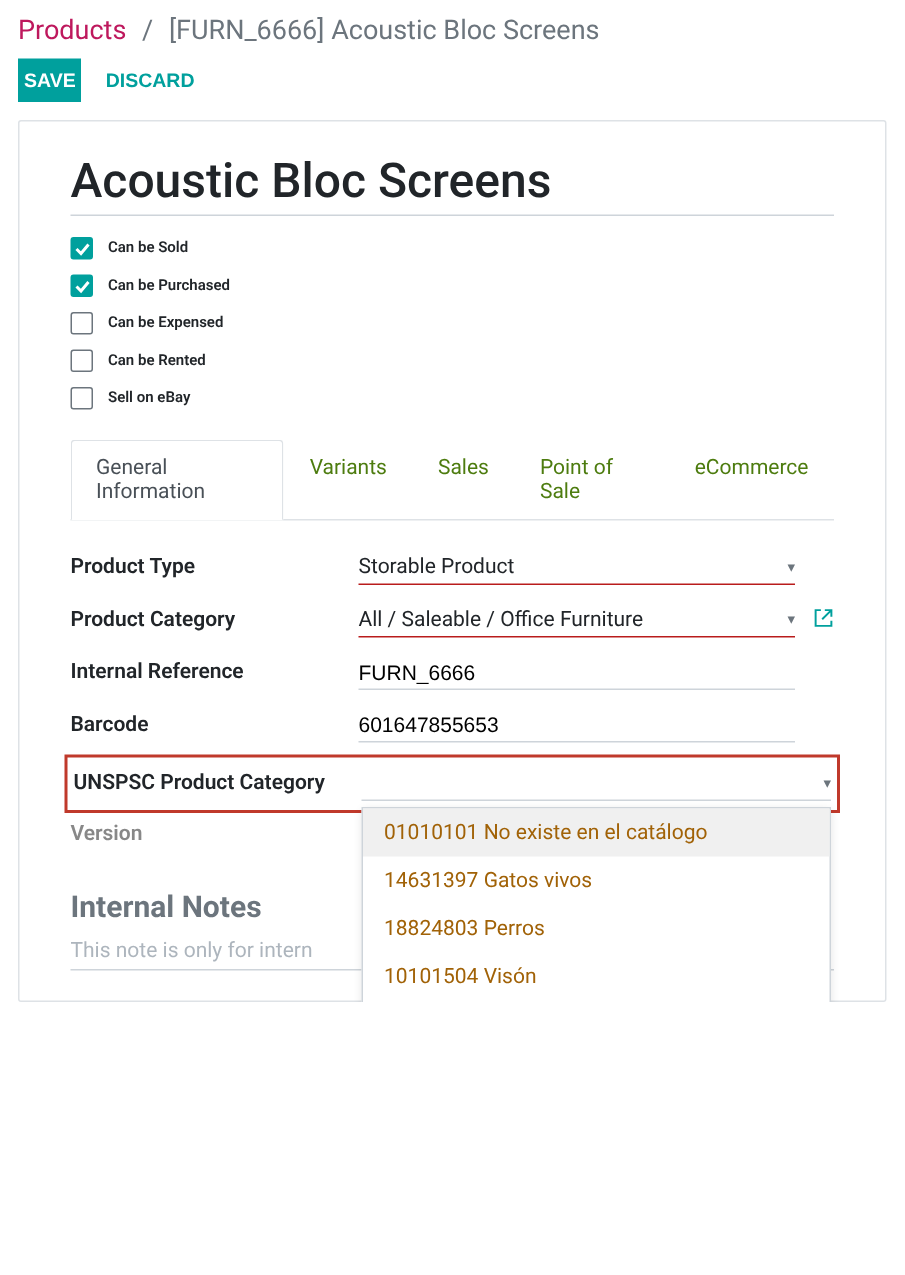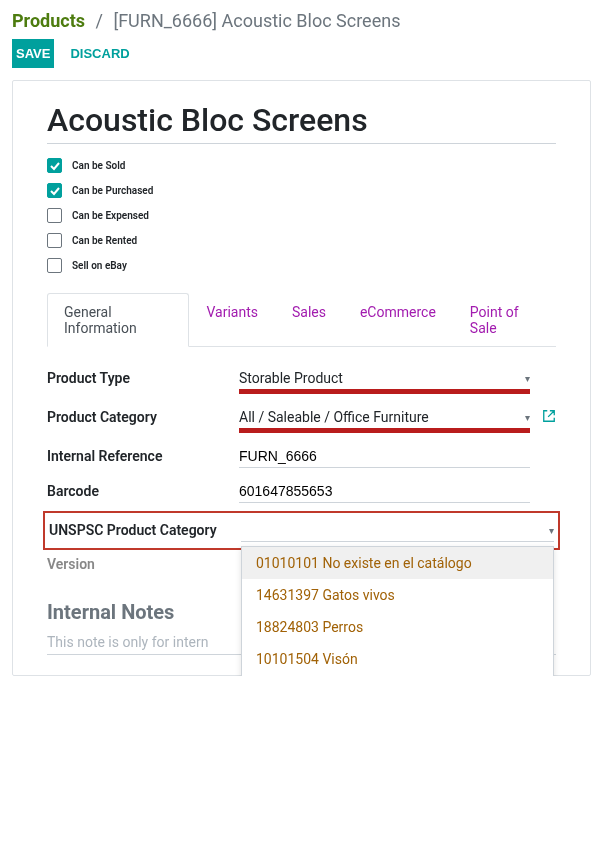--- a/index.html
+++ b/index.html
@@ -1,38 +1,38 @@
 <!DOCTYPE html>
 <html><head>
 <meta charset="utf-8">
 <style>
 * { box-sizing: border-box; margin: 0; padding: 0; }
 body { font-family: -apple-system, BlinkMacSystemFont, "Segoe UI", Roboto, sans-serif; font-size: 14px; color: #212529; background: #fff; width: 603px; }
 .breadcrumb { padding: 10px 12px 8px; font-size: 18px; color: #6c757d; }
-.breadcrumb a { color: #4d7c0f; text-decoration: none; font-weight: bold; }
+.breadcrumb a { color: #be185d; text-decoration: none; }
 .breadcrumb .sep { margin: 0 6px; color: #6c757d; }
 .action-bar { padding: 0 12px 12px; display: flex; gap: 16px; align-items: center; }
 .btn-save { background: #00A09D; color: #fff; border: none; padding: 7px 4px; font-weight: 600; font-size: 13px; cursor: pointer; }
 .btn-discard { color: #00A09D; font-weight: 600; font-size: 13px; cursor: pointer; background: none; border: none; }
 .form-sheet { margin: 0 12px; border: 1px solid #dee2e6; border-radius: 2px; padding: 20px 34px; }
 .product-title { font-size: 32px; font-weight: 500; border-bottom: 1px solid #ced4da; padding-bottom: 4px; margin-bottom: 14px; }
 .checkboxes { display: flex; flex-direction: column; gap: 10px; margin-bottom: 20px; }
 .checkbox-row { display: flex; align-items: center; gap: 10px; cursor: pointer; }
 .cb { width: 15px; height: 15px; border: 1px solid #6c757d; border-radius: 2px; display: inline-flex; align-items: center; justify-content: center; flex-shrink: 0; }
 .cb.checked { background: #00A09D; border-color: #00A09D; }
 .cb.checked svg { display: block; }
 .cb svg { display: none; }
 .checkbox-row label { font-weight: 600; font-size: 10px; cursor: pointer; }
 .tabs { display: flex; border-bottom: 1px solid #dee2e6; margin-bottom: 20px; }
-.tab { padding: 10px 16px; font-size: 14px; color: #a21caf; cursor: pointer; border: 1px solid transparent; border-bottom: none; }
+.tab { padding: 10px 16px; font-size: 14px; color: #4d7c0f; cursor: pointer; border: 1px solid transparent; border-bottom: none; }
 .tab.active { color: #495057; border-color: #dee2e6; border-bottom: 1px solid #fff; margin-bottom: -1px; background: #fff; border-radius: 3px 3px 0 0; }
 .form-grid { display: grid; grid-template-columns: 180px 1fr auto; row-gap: 12px; column-gap: 12px; align-items: start; }
 .form-label { font-weight: 600; font-size: 14px; padding-top: 3px; }
 .form-field { font-size: 14px; border: none; border-bottom: 1px solid #ced4da; padding: 3px 0; width: 100%; outline: none; background: transparent; }
-.field-select { display: flex; align-items: center; justify-content: space-between; border-bottom: 5px solid #b91c1c; padding: 3px 0; }
+.field-select { display: flex; align-items: center; justify-content: space-between; border-bottom: 1px solid #b91c1c; padding: 3px 0; }
 .field-select .caret { font-size: 10px; color: #6c757d; }
 .ext-link { color: #00A09D; font-size: 14px; cursor: pointer; padding-top: 3px; }
 .highlight-row { outline: 2px solid #c0392b; outline-offset: 2px; position: relative; grid-column: 1 / span 3; display: grid; grid-template-columns: 180px 1fr; column-gap: 12px; padding: 4px 2px; }
 .unspsc-input-wrap { position: relative; }
 .unspsc-input { border-bottom: 1px solid #ced4da; display: flex; align-items: center; justify-content: space-between; padding: 3px 0; }
 .unspsc-input input { border: none; outline: none; width: 100%; font-size: 14px; }
 .unspsc-input .caret { font-size: 10px; color: #6c757d; }
 .dropdown { position: absolute; top: 100%; left: 0; right: 0; background: #fff; border: 1px solid #ced4da; box-shadow: 0 2px 6px rgba(0,0,0,0.12); margin-top: 4px; z-index: 10; }
 .dropdown-item { padding: 8px 14px; font-size: 14px; color: #a16207; cursor: pointer; }
 .dropdown-item.hover { background: #f0f0f0; }
@@ -87,22 +87,22 @@
     <div class="checkbox-row">
       <span class="cb"></span>
       <label>Sell on eBay</label>
     </div>
   </div>
 
   <div class="tabs">
     <div class="tab active">General Information</div>
     <div class="tab">Variants</div>
     <div class="tab">Sales</div>
+    <div class="tab">Point of Sale</div>
     <div class="tab">eCommerce</div>
-    <div class="tab">Point of Sale</div>
   </div>
 
   <div class="form-grid">
 
     <div class="form-label">Product Type</div>
     <div class="field-select">
       <span>Storable Product</span>
       <span class="caret">▾</span>
     </div>
     <div></div>

